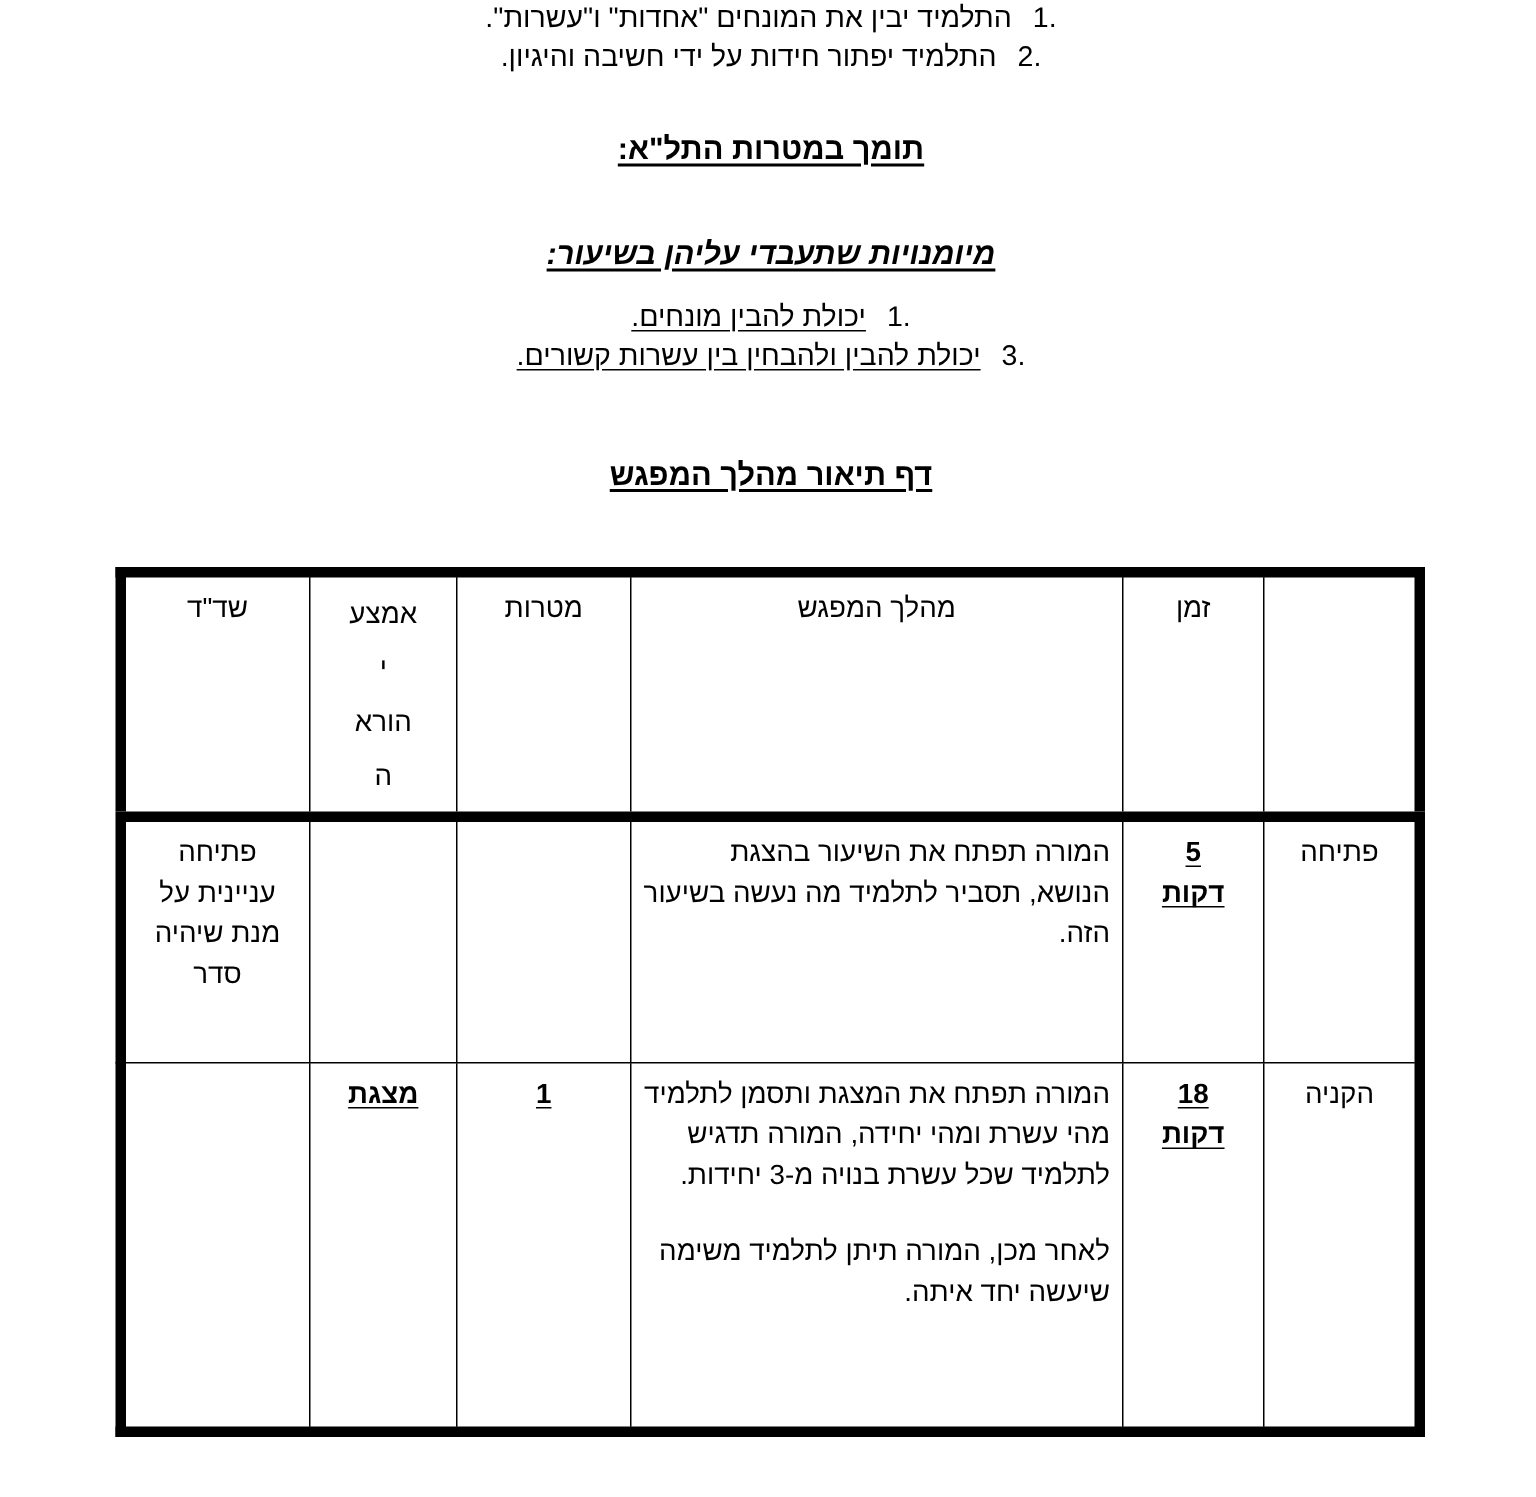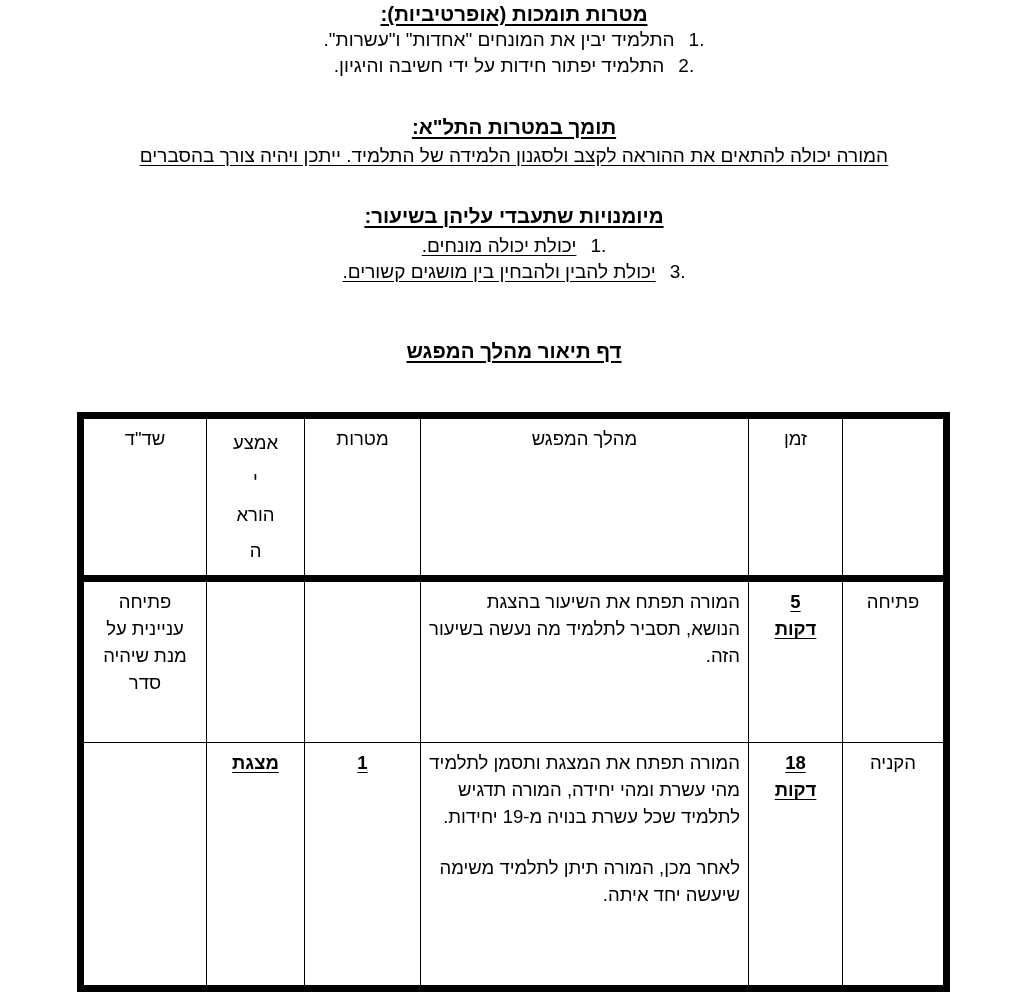--- a/index.html
+++ b/index.html
@@ -36,21 +36,22 @@
   }
   .heading-objectives {
     margin: 0;
     padding-top: 1px;
   }
   .heading-tla {
     margin: 0;
     padding-top: 6px;
   }
   .heading-skills {
-    margin: 4px;
+    margin: 16px;
+    font-style: italic;
   }
   .heading-table {
     margin: 16px;
   }
 
   
   ol.num-list {
     list-style: none;
     margin: 0;
     padding: 0;
@@ -190,49 +191,47 @@
     display: inline-block;
     direction: ltr;
     unicode-bidi: isolate;
   }
 </style>
 </head>
 <body>
 
 <div class="page">
 
-  <h2 class="section-heading heading-objectives">מטרות תומכות (אופרטיביות):</h2>
 
   <ol class="num-list">
     <li>
       <span class="num">1.</span><span class="txt">התלמיד יבין את המונחים "אחדות" ו"עשרות".</span>
     </li>
     <li>
       <span class="num">2.</span><span class="txt">התלמיד יפתור חידות על ידי חשיבה והיגיון.</span>
     </li>
   </ol>
 
   <div class="sp-1"></div>
 
   <h2 class="section-heading heading-tla">תומך במטרות התל"א:</h2>
 
   <div class="tla-paragraph">
-    <span class="pline">המורה יכולה להתאים את ההוראה לקצב ולסגנון הלמידה של התלמיד. ייתכן ויהיה צורך בהסברים</span>
   </div>
 
   <div class="sp-2"></div>
 
   <h2 class="section-heading heading-skills">מיומנויות שתעבדי עליהן בשיעור:</h2>
 
   <ol class="num-list underlined">
     <li>
-      <span class="num">1.</span><span class="txt">יכולת יכולה מונחים.</span>
+      <span class="num">1.</span><span class="txt">יכולת להבין מונחים.</span>
     </li>
     <li>
-      <span class="num">3.</span><span class="txt">יכולת להבין ולהבחין בין מושגים קשורים.</span>
+      <span class="num">3.</span><span class="txt">יכולת להבין ולהבחין בין עשרות קשורים.</span>
     </li>
   </ol>
 
   <div class="sp-3"></div>
 
   <h2 class="section-heading heading-table">דף תיאור מהלך המפגש</h2>
 
   <div class="sp-4"></div>
 
   <div class="table-wrap">
@@ -276,21 +275,21 @@
           <td class="cell-means"></td>
           <td class="cell-sdd">פתיחה עניינית על מנת שיהיה סדר</td>
         </tr>
         <tr class="row-2">
           <td class="cell-stage">הקניה</td>
           <td class="cell-time">
             <span class="u num-ltr">18</span>
             <span class="u">דקות</span>
           </td>
           <td class="cell-flow">
-            <p>המורה תפתח את המצגת ותסמן לתלמיד מהי עשרת ומהי יחידה, המורה תדגיש לתלמיד שכל עשרת בנויה מ-19 יחידות.</p>
+            <p>המורה תפתח את המצגת ותסמן לתלמיד מהי עשרת ומהי יחידה, המורה תדגיש לתלמיד שכל עשרת בנויה מ-3 יחידות.</p>
             <p class="gap-before">לאחר מכן, המורה תיתן לתלמיד משימה שיעשה יחד איתה.</p>
           </td>
           <td class="cell-goals">
             <span class="u num-ltr">1</span>
           </td>
           <td class="cell-means">
             <span class="u">מצגת</span>
           </td>
           <td class="cell-sdd"></td>
         </tr>

